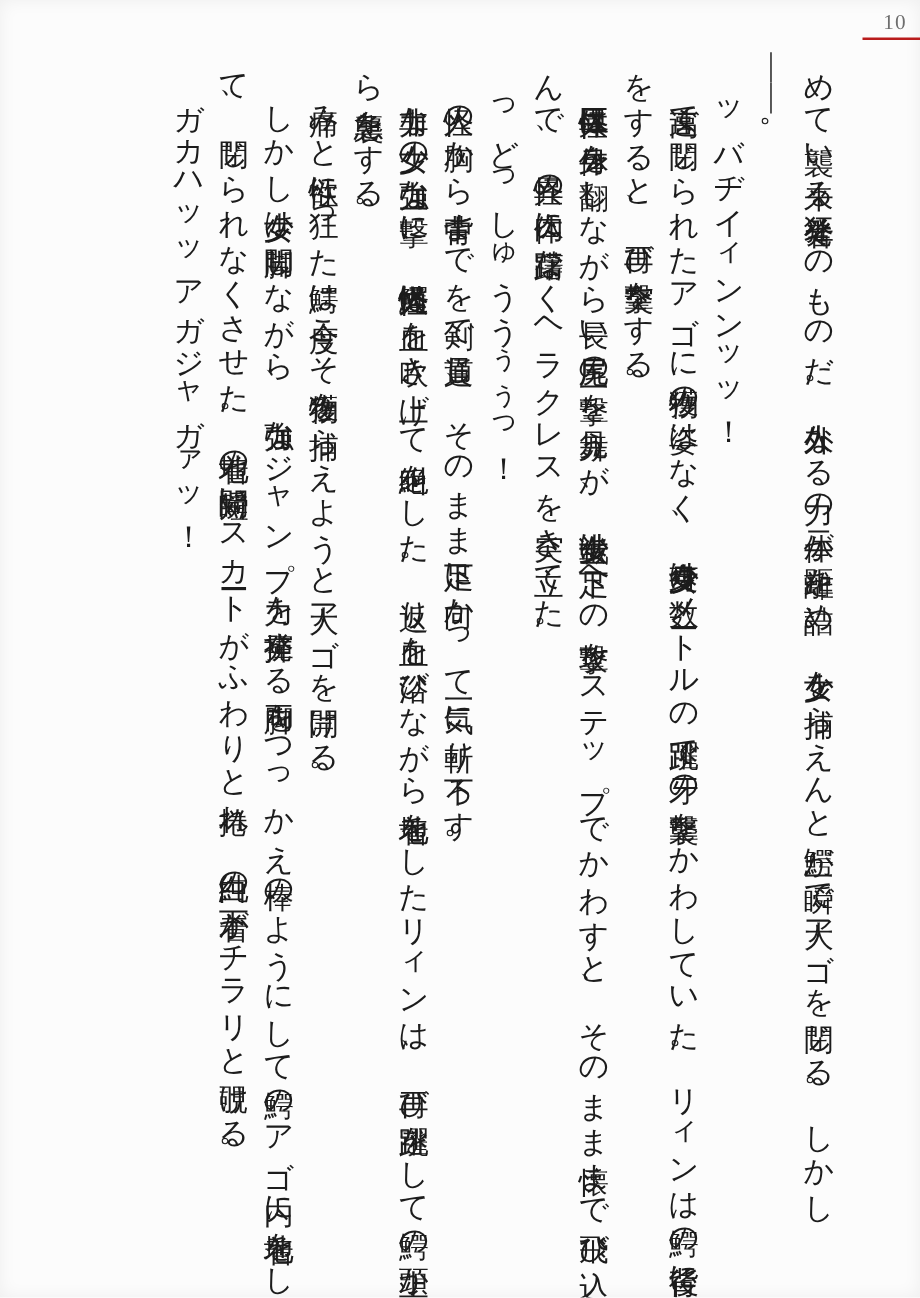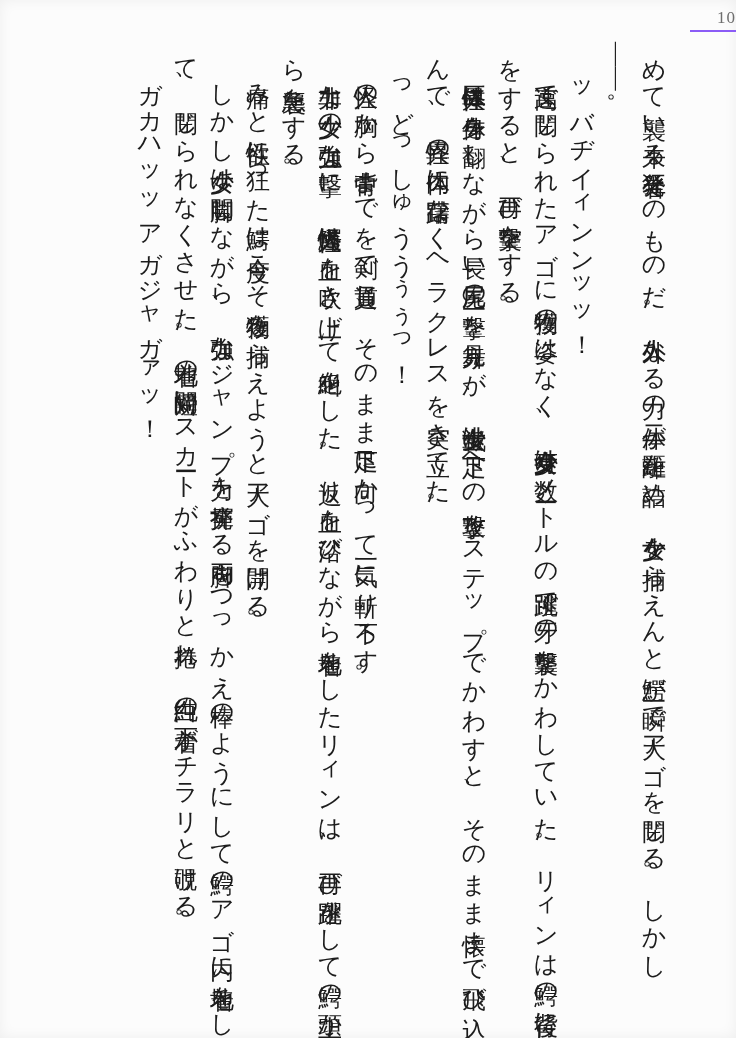--- a/index.html
+++ b/index.html
@@ -16,22 +16,22 @@
     background: #fcfcfc;
     box-shadow: inset 0 0 14px rgba(0,0,0,0.06);
     font-family: "Liberation Serif", "DejaVu Serif", serif;
   }
   .page-number-wrap {
     position: absolute;
     top: 8px;
     right: 0;
     width: 46px;
     padding-bottom: 2px;
-    border-bottom: 2px solid #8b5cf6;
-    text-align: right;
+    border-bottom: 2px solid #b91c1c;
+    text-align: center;
   }
   .page-number {
     display: inline-block;
     padding-left: 6px;
     font-size: 17px;
     line-height: 20px;
     color: #6e6e6e;
     letter-spacing: 1px;
   }
   .text-area {

